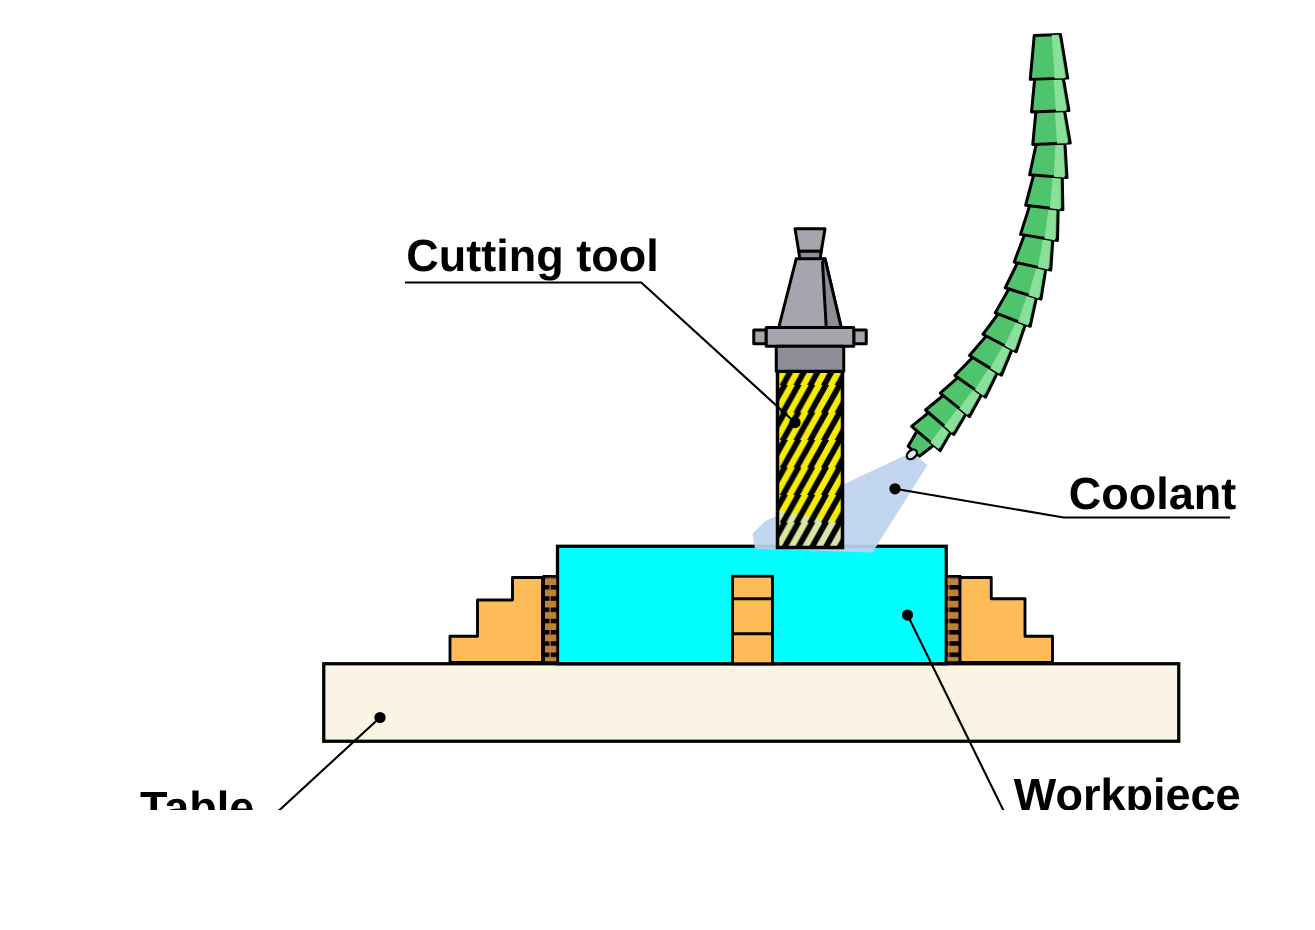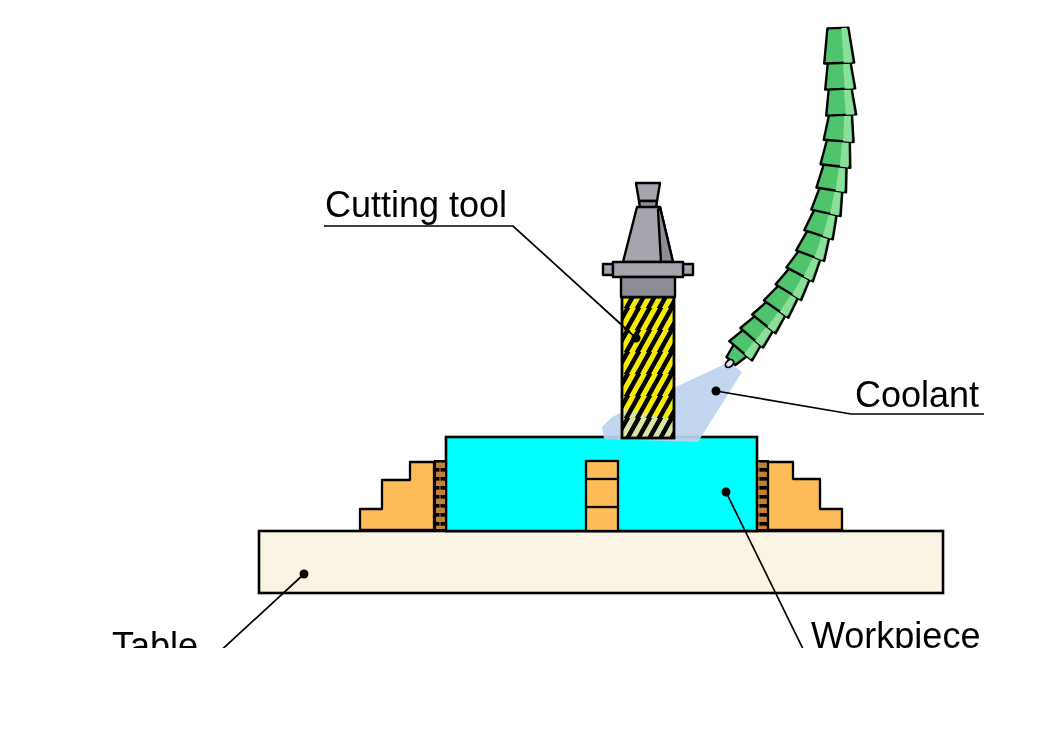--- a/index.html
+++ b/index.html
@@ -1,16 +1,16 @@
 <!DOCTYPE html>
 <html style="--background: #FFFFFF; --workpiece: #00FFFF; --fixture_orange: #FDBC57; --serrated_strip: #BE8136; --table: #FAF4E4; --tool_yellow: #F6EC00; --tool_wet: #D9E5A2; --holder_gray: #A6A5AD; --holder_gray_dark: #8E8D96; --hose_green: #4FC46D; --hose_green_light: #8ADF9B; --coolant_spray: #BDD2EF; --nozzle_tip: #DCE4EE; --outline: #000000;"><head>
 <meta charset="utf-8">
 <style>
   html,body{margin:0;padding:0;background:#ffffff;}
-  .stage{position:relative;width:1052px;height:648px;background:var(--background,#fff);overflow:hidden;}
+  .stage{position:relative;width:1052px;height:648px;background:var(--background,#fff);overflow:hidden;font-weight:bold;}
   svg{display:block;}
   .label{font-family:"Liberation Sans", sans-serif;font-size:36px;fill:#000;}
   .leader{stroke:#000;stroke-width:1.7;fill:none;}
   .dot{fill:#000;stroke:none;}
   .table-rect{fill:var(--table);stroke:#000;stroke-width:2.6;}
   .workpiece-rect{fill:var(--workpiece);stroke:#000;stroke-width:2.6;}
   .step-block{fill:var(--fixture_orange);stroke:#000;stroke-width:2.3;stroke-linejoin:round;}
   .riser{fill:var(--serrated_strip);stroke:#000;stroke-width:2;}
   .support{fill:var(--fixture_orange);stroke:#000;stroke-width:2.3;}
   .support-line{stroke:#000;stroke-width:2.3;}

